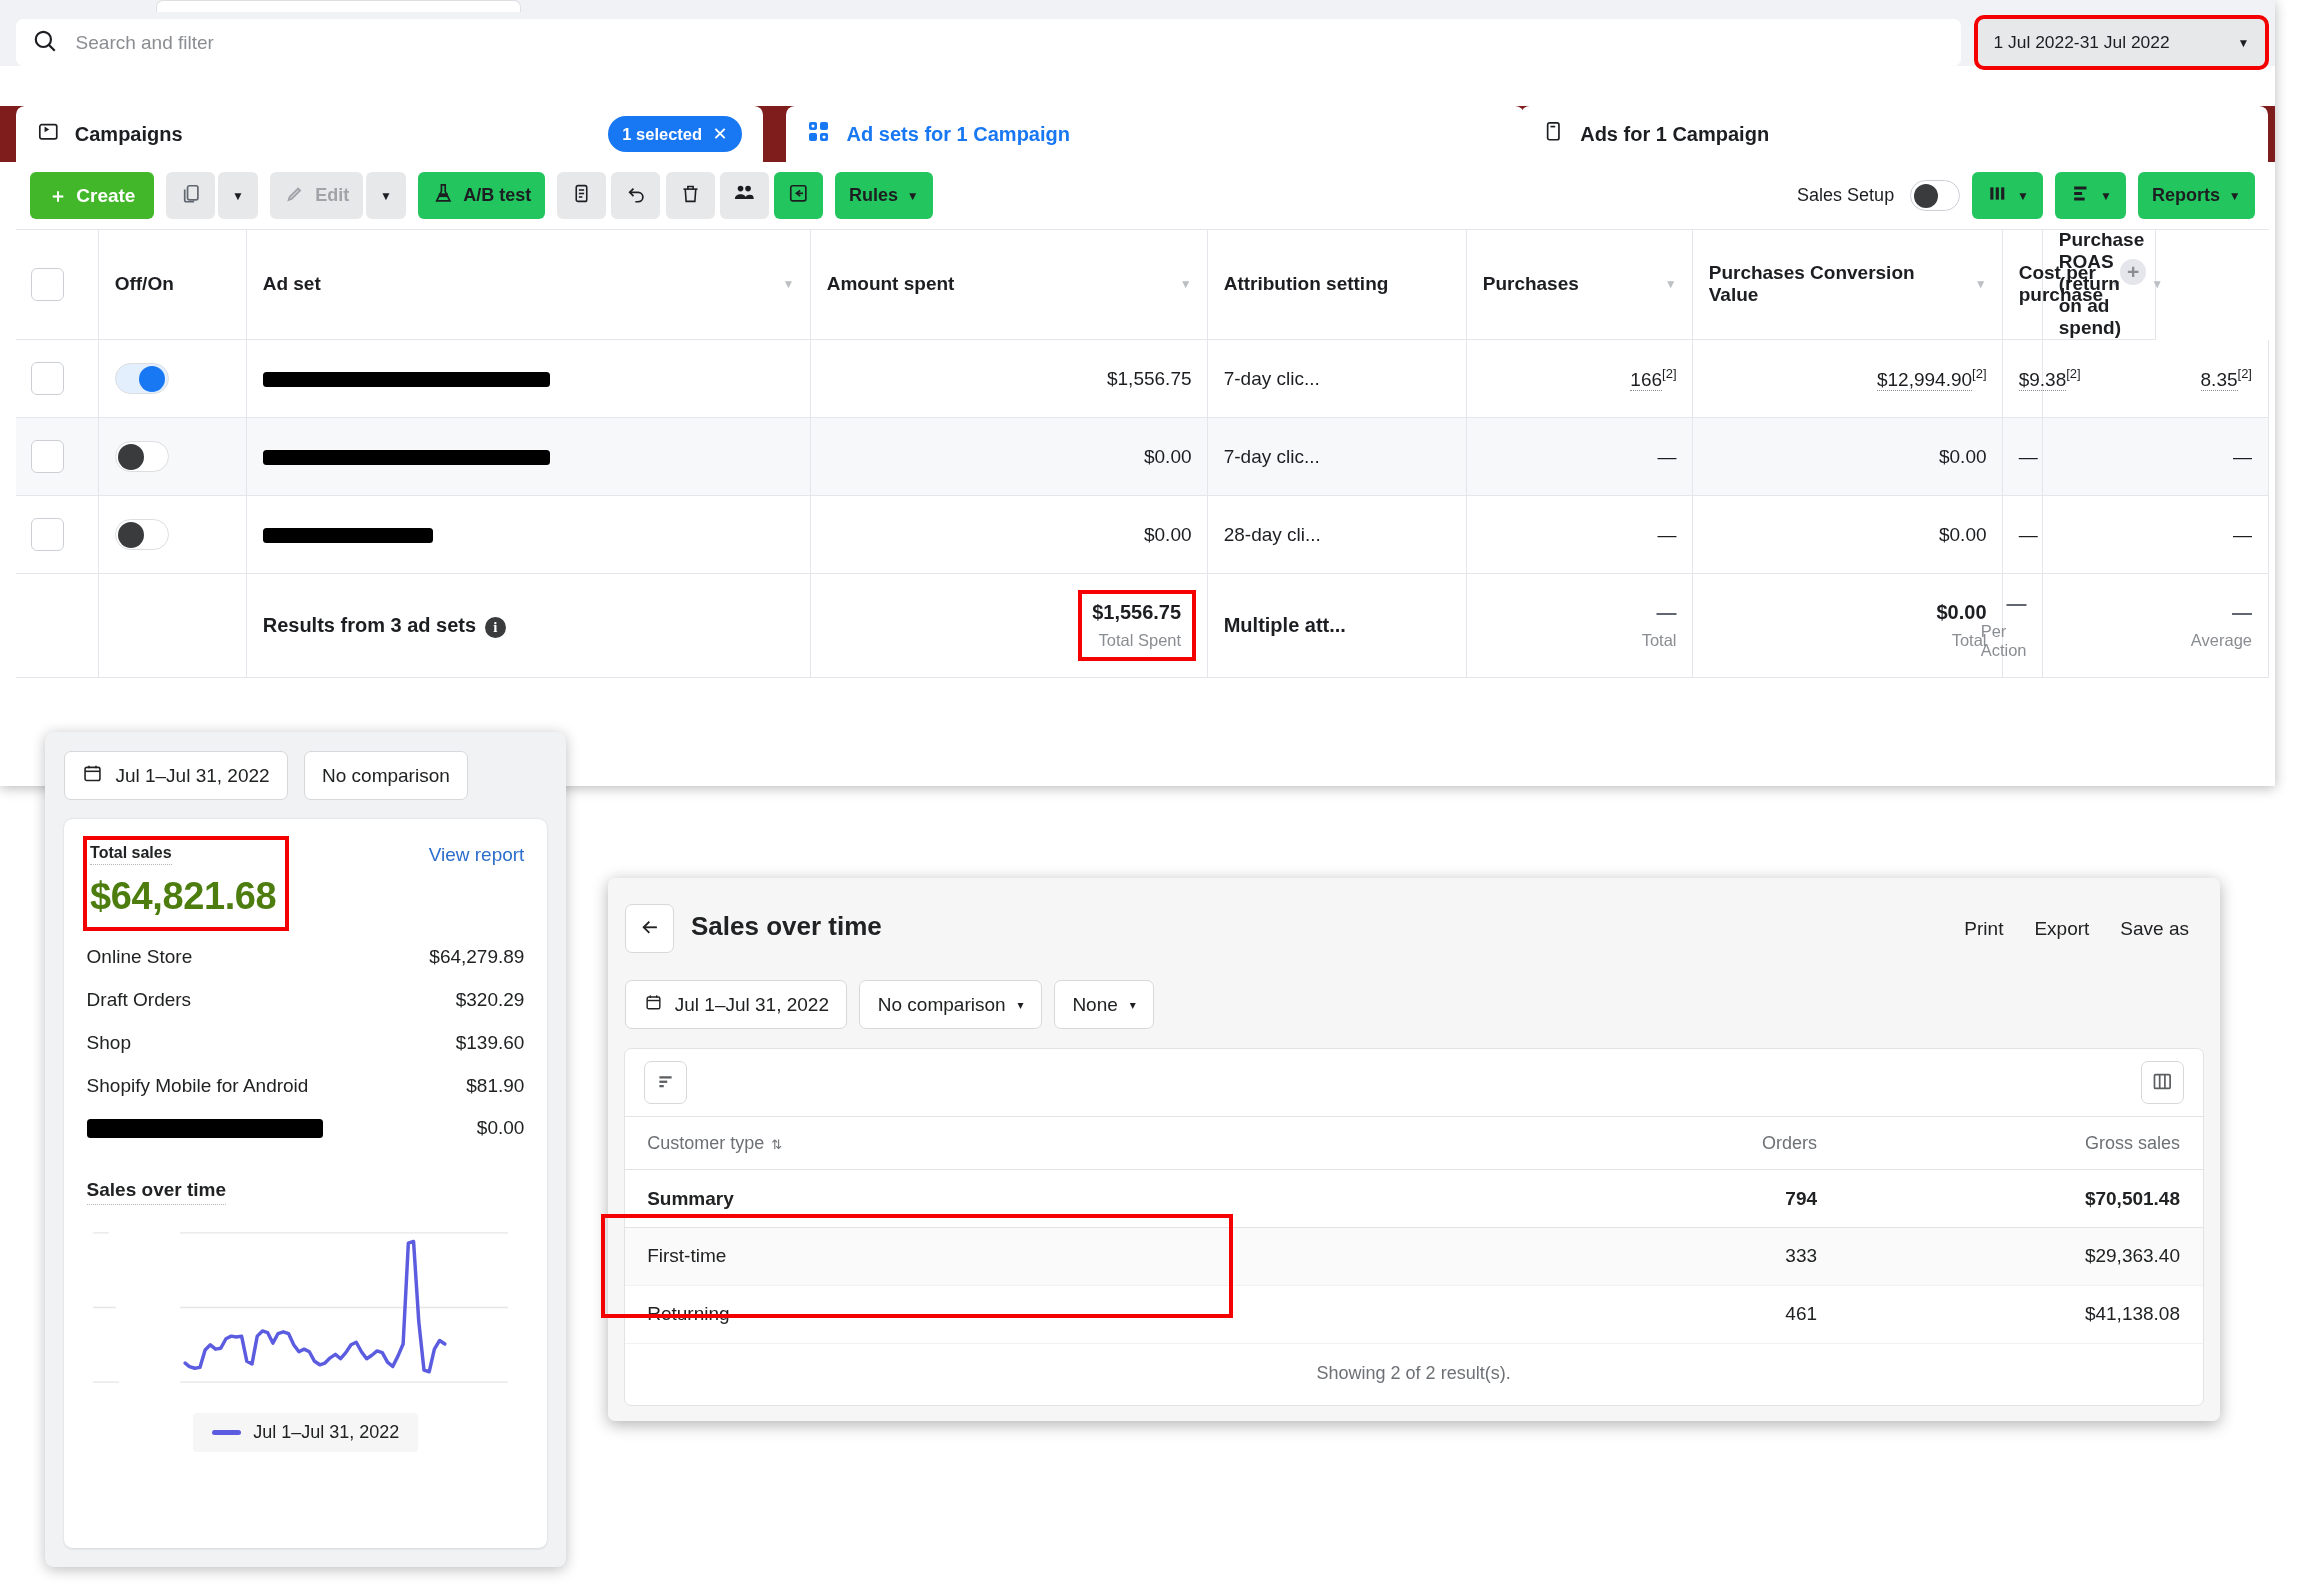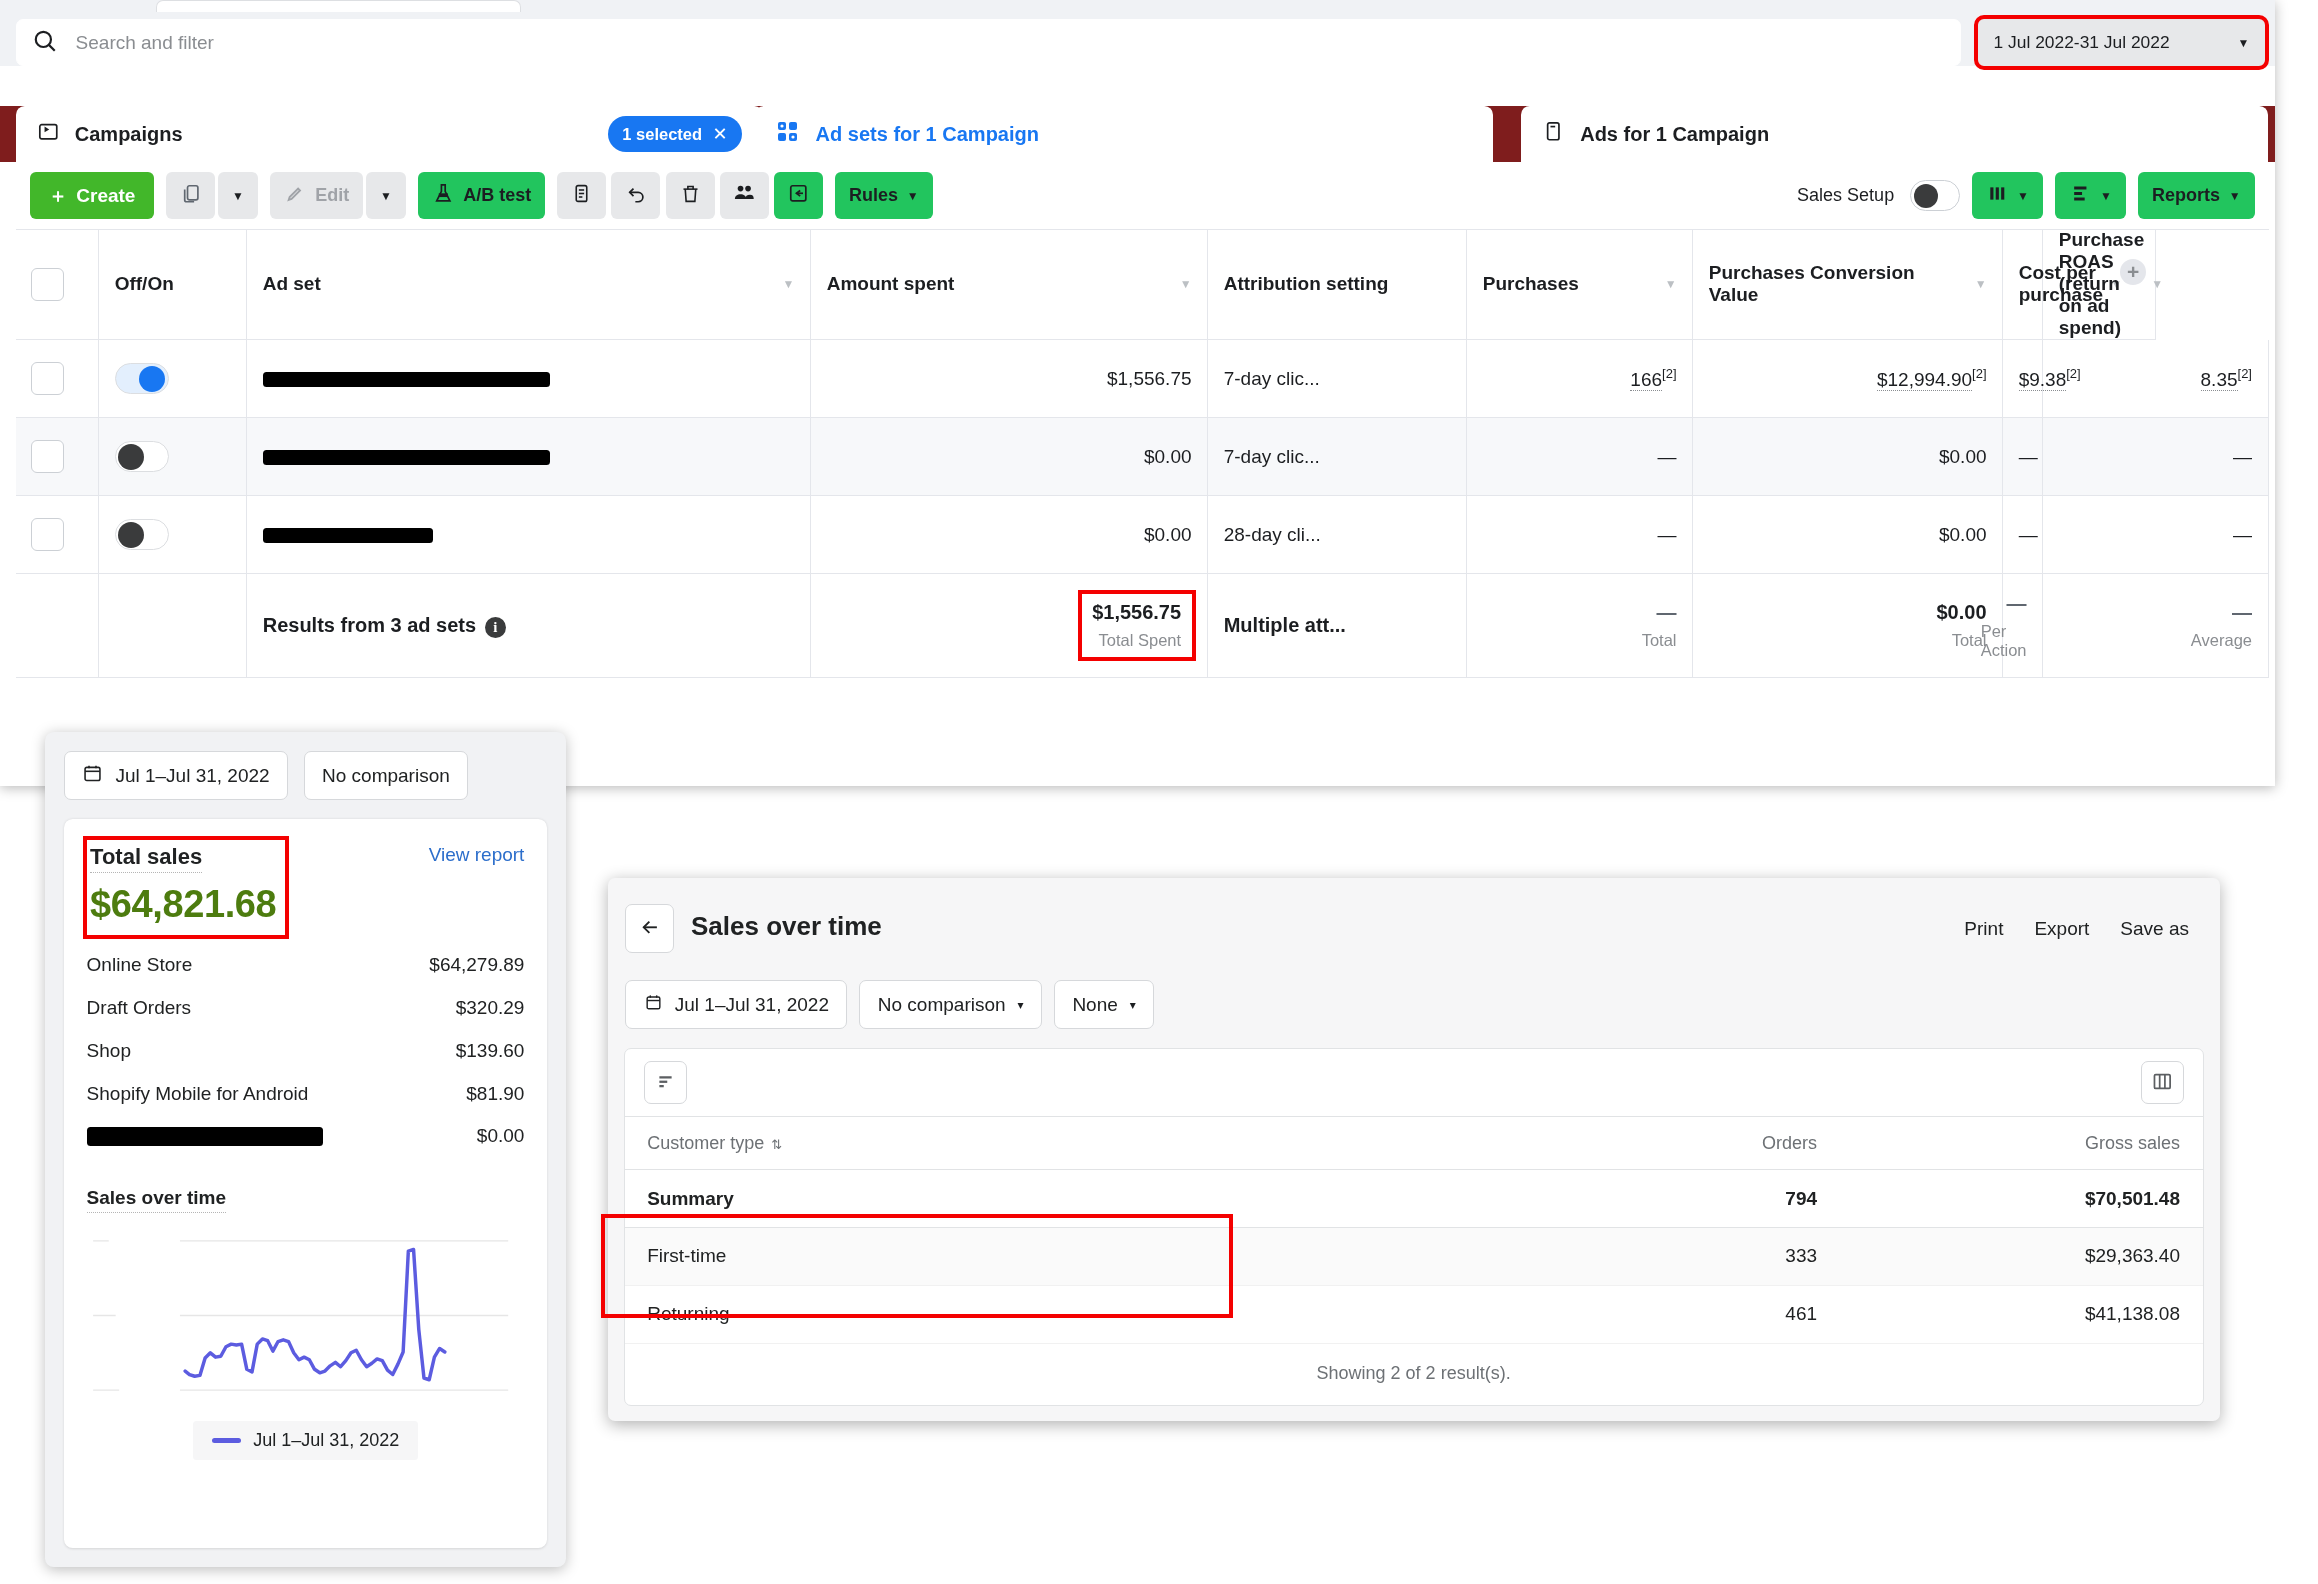--- a/index.html
+++ b/index.html
@@ -55,21 +55,21 @@
     position: absolute; left: 0; top: 106px; width: 100%; height: 56px;
     background: #7f1d1d;
   }
   .fb-tab {
     position: absolute; top: 0; height: 56px; background: #ffffff;
     border-radius: 8.7px 8.7px 0 0;
     display: flex; align-items: center; padding: 0 21px;
     font-size: 20px; font-weight: 700; color: #1c1e21;
   }
   .fb-tab.t1 { left: 15.6px; width: 747px; justify-content: space-between; }
-  .fb-tab.t2 { left: 755px; width: 738px; color: #1877f2; }
+  .fb-tab.t2 { left: 786px; width: 738px; color: #1877f2; }
   .fb-tab.t3 { left: 1521px; width: 747px; color: #1c1e21; }
   .fb-tab .lbl { display: flex; align-items: center; gap: 15.6px; }
   .pill-selected {
     background: #1877f2; color: #fff; border-radius: 868px;
     font-size: 16.5px; font-weight: 700; padding: 7px 14px;
     display: flex; align-items: center; gap: 10.4px; cursor: pointer;
   }
   .pill-selected .x { font-weight: 400; font-size: 18px; }
 
   
@@ -166,21 +166,21 @@
     background: #fff; border: 0.9px solid #d6d8db; border-radius: 7px;
     height: 49px; display: flex; align-items: center; gap: 12px;
     padding: 0 17.4px; font-size: 19px; color: #202223; cursor: pointer;
   }
   .sh-panel {
     position: absolute; left: 19px; top: 87px; width: 483px; height: 729px;
     background: #fff; border-radius: 8.7px; box-shadow: 0 0.9px 2.6px rgba(0,0,0,.12);
   }
   .sh-head { display: flex; align-items: flex-start; justify-content: space-between; padding: 21px 22.6px 0 22.6px; }
   .sh-total-wrap { padding: 3.5px 8.7px 8.7px 3.5px; }
-  .sh-total-label { font-size: 22px; font-weight: 600; color: #202223; border-bottom: 1.7px dotted #b5b5b5; display: inline-block; padding-bottom: 2.6px; }
+  .sh-total-label { font-size: 16px; font-weight: 600; color: #202223; border-bottom: 1.7px dotted #b5b5b5; display: inline-block; padding-bottom: 2.6px; }
   .sh-total-value { font-size: 38px; font-weight: 600; color: #4d7c0f; margin-top: 10.4px; letter-spacing: -0.4px; }
   .sh-viewreport { color: #2c6ecb; font-size: 19px; cursor: pointer; padding-top: 3.5px; }
   .sh-rows { padding: 8.7px 22.6px 0 22.6px; }
   .sh-row { display: flex; justify-content: space-between; align-items: center; font-size: 19px; color: #202223; padding: 10.4px 0; }
   .sh-sot-title { font-size: 19px; font-weight: 600; color: #202223; margin: 29.5px 22.6px 0 22.6px; border-bottom: 1.7px dotted #b5b5b5; display: inline-block; padding-bottom: 2.6px; }
   .sh-chart { position: relative; margin: 12px 10.4px 0 10.4px; width: 462px; height: 174px; }
   .sh-legend {
     margin: 22.6px auto 0 auto; background: #f6f6f7; border-radius: 3.5px;
     display: inline-flex; align-items: center; gap: 12px; padding: 8.7px 19px;
     font-size: 18px; color: #202223;

